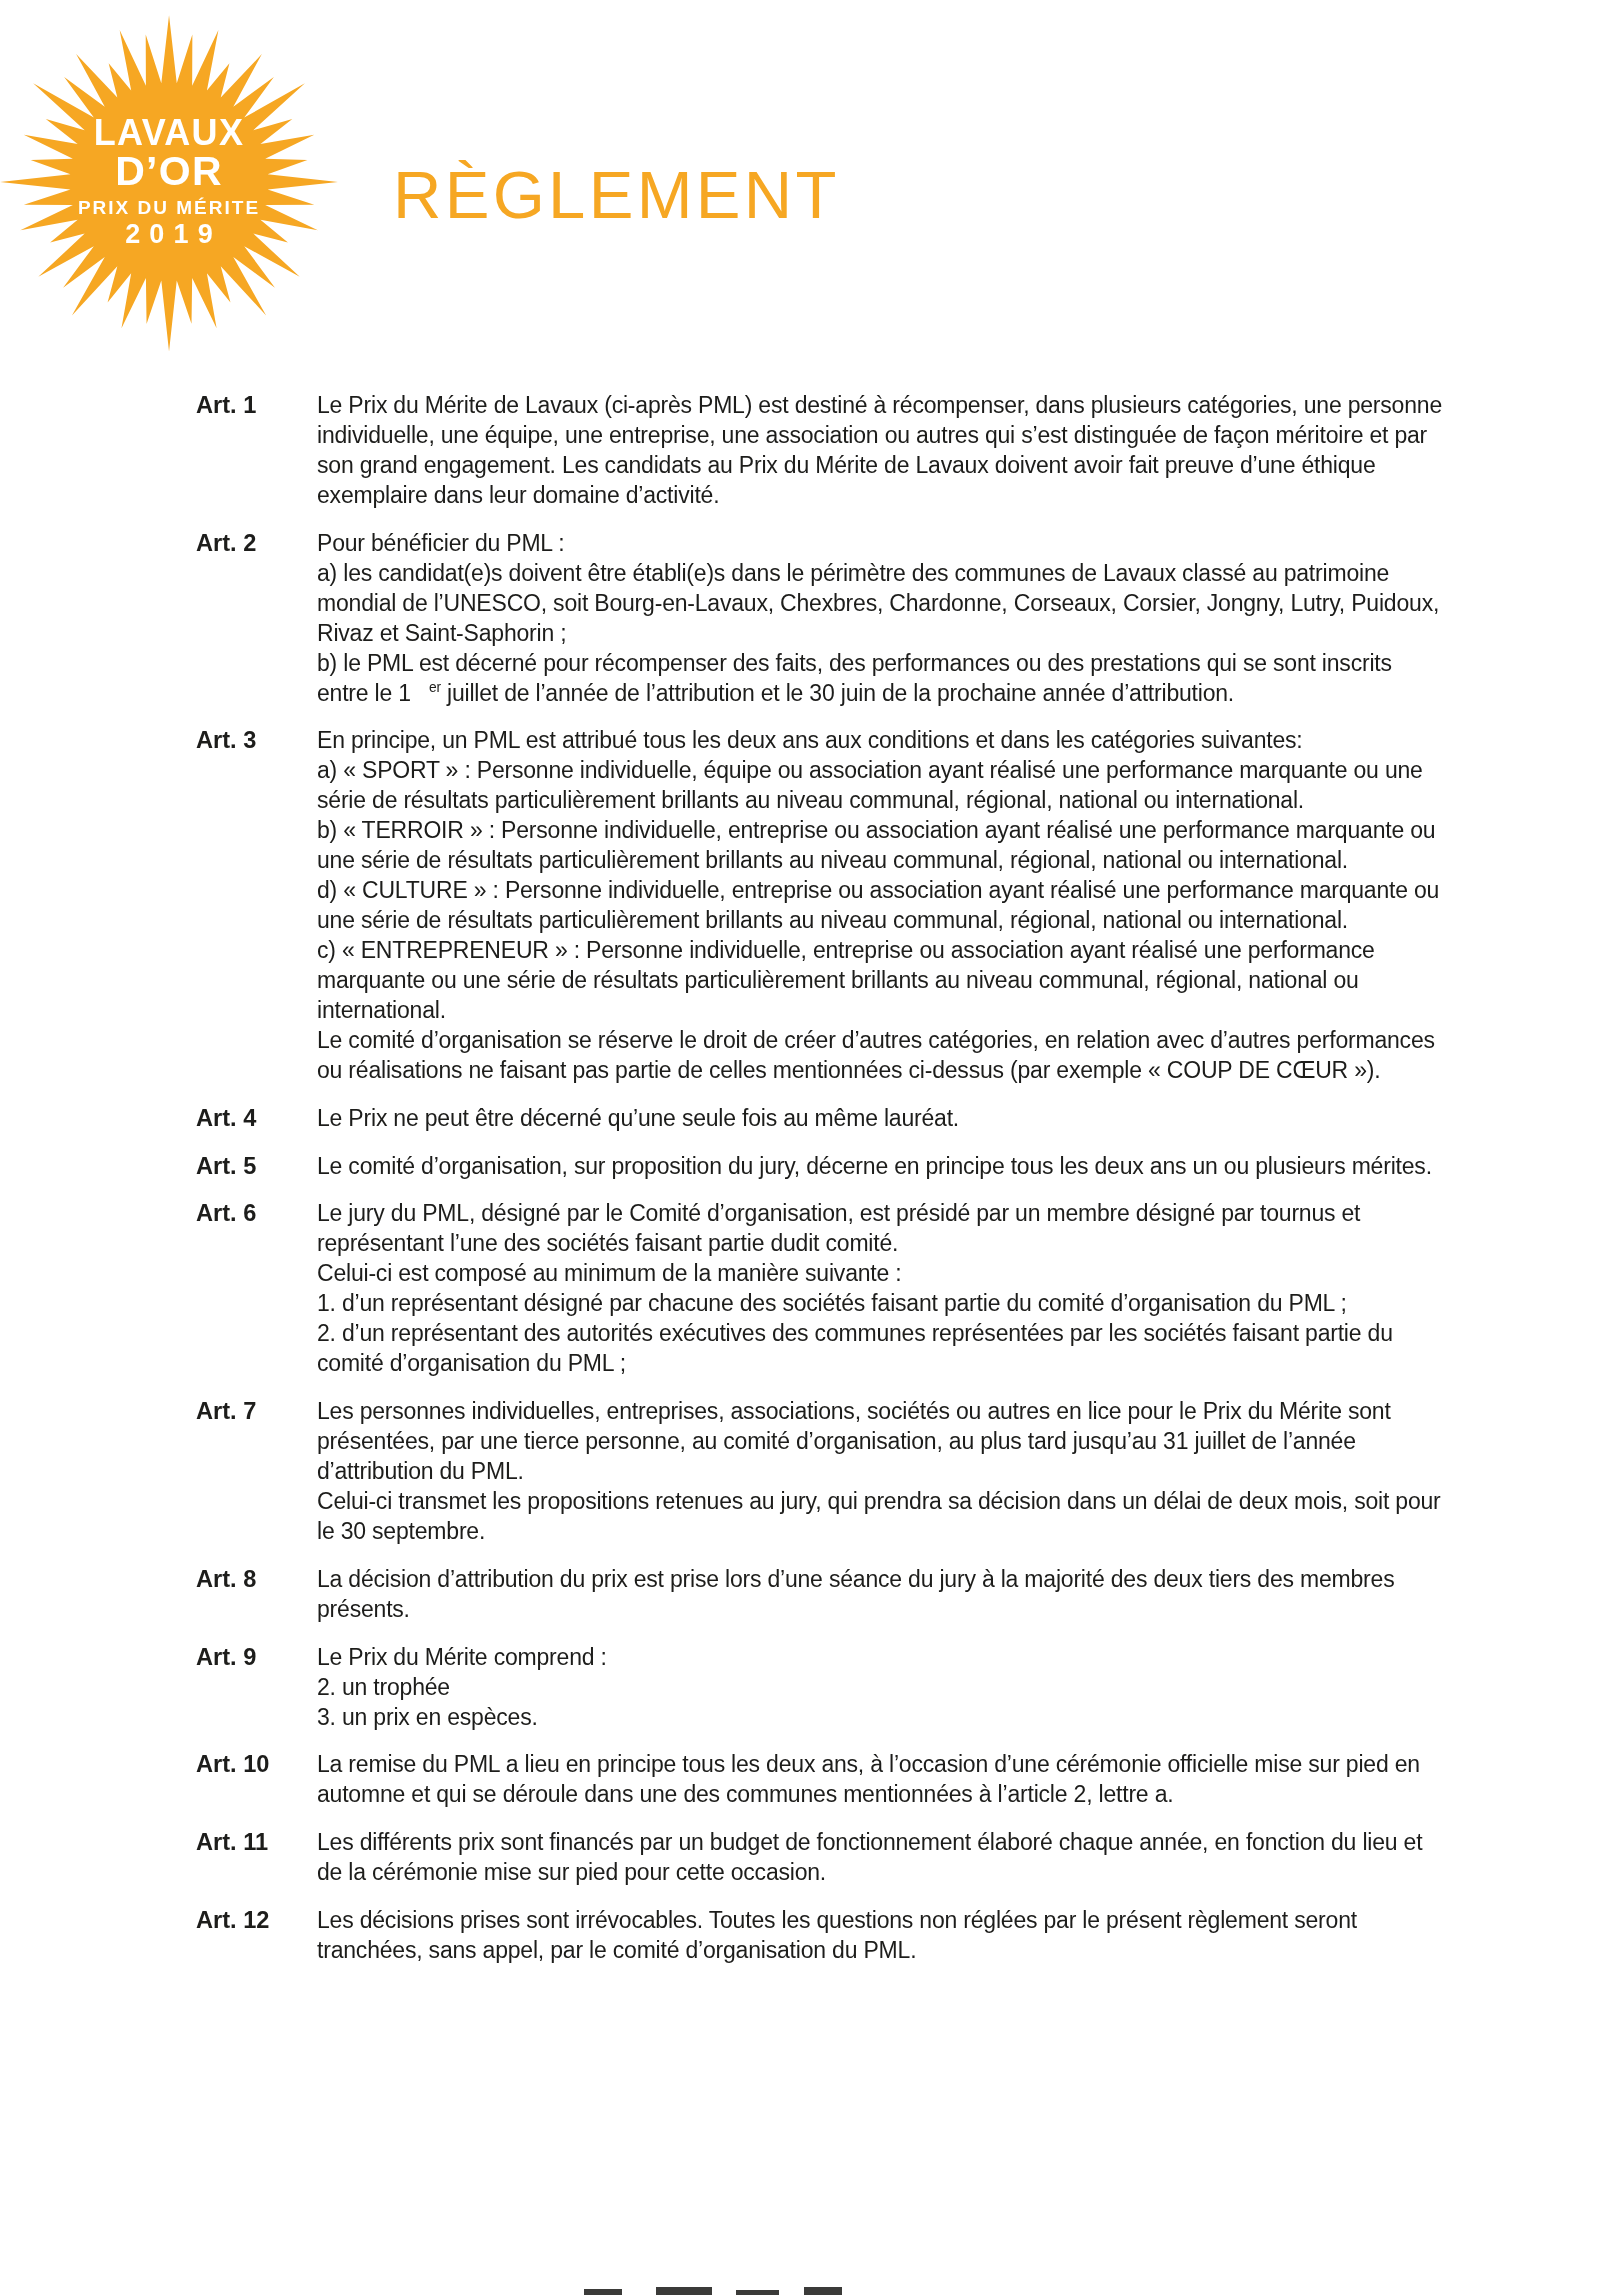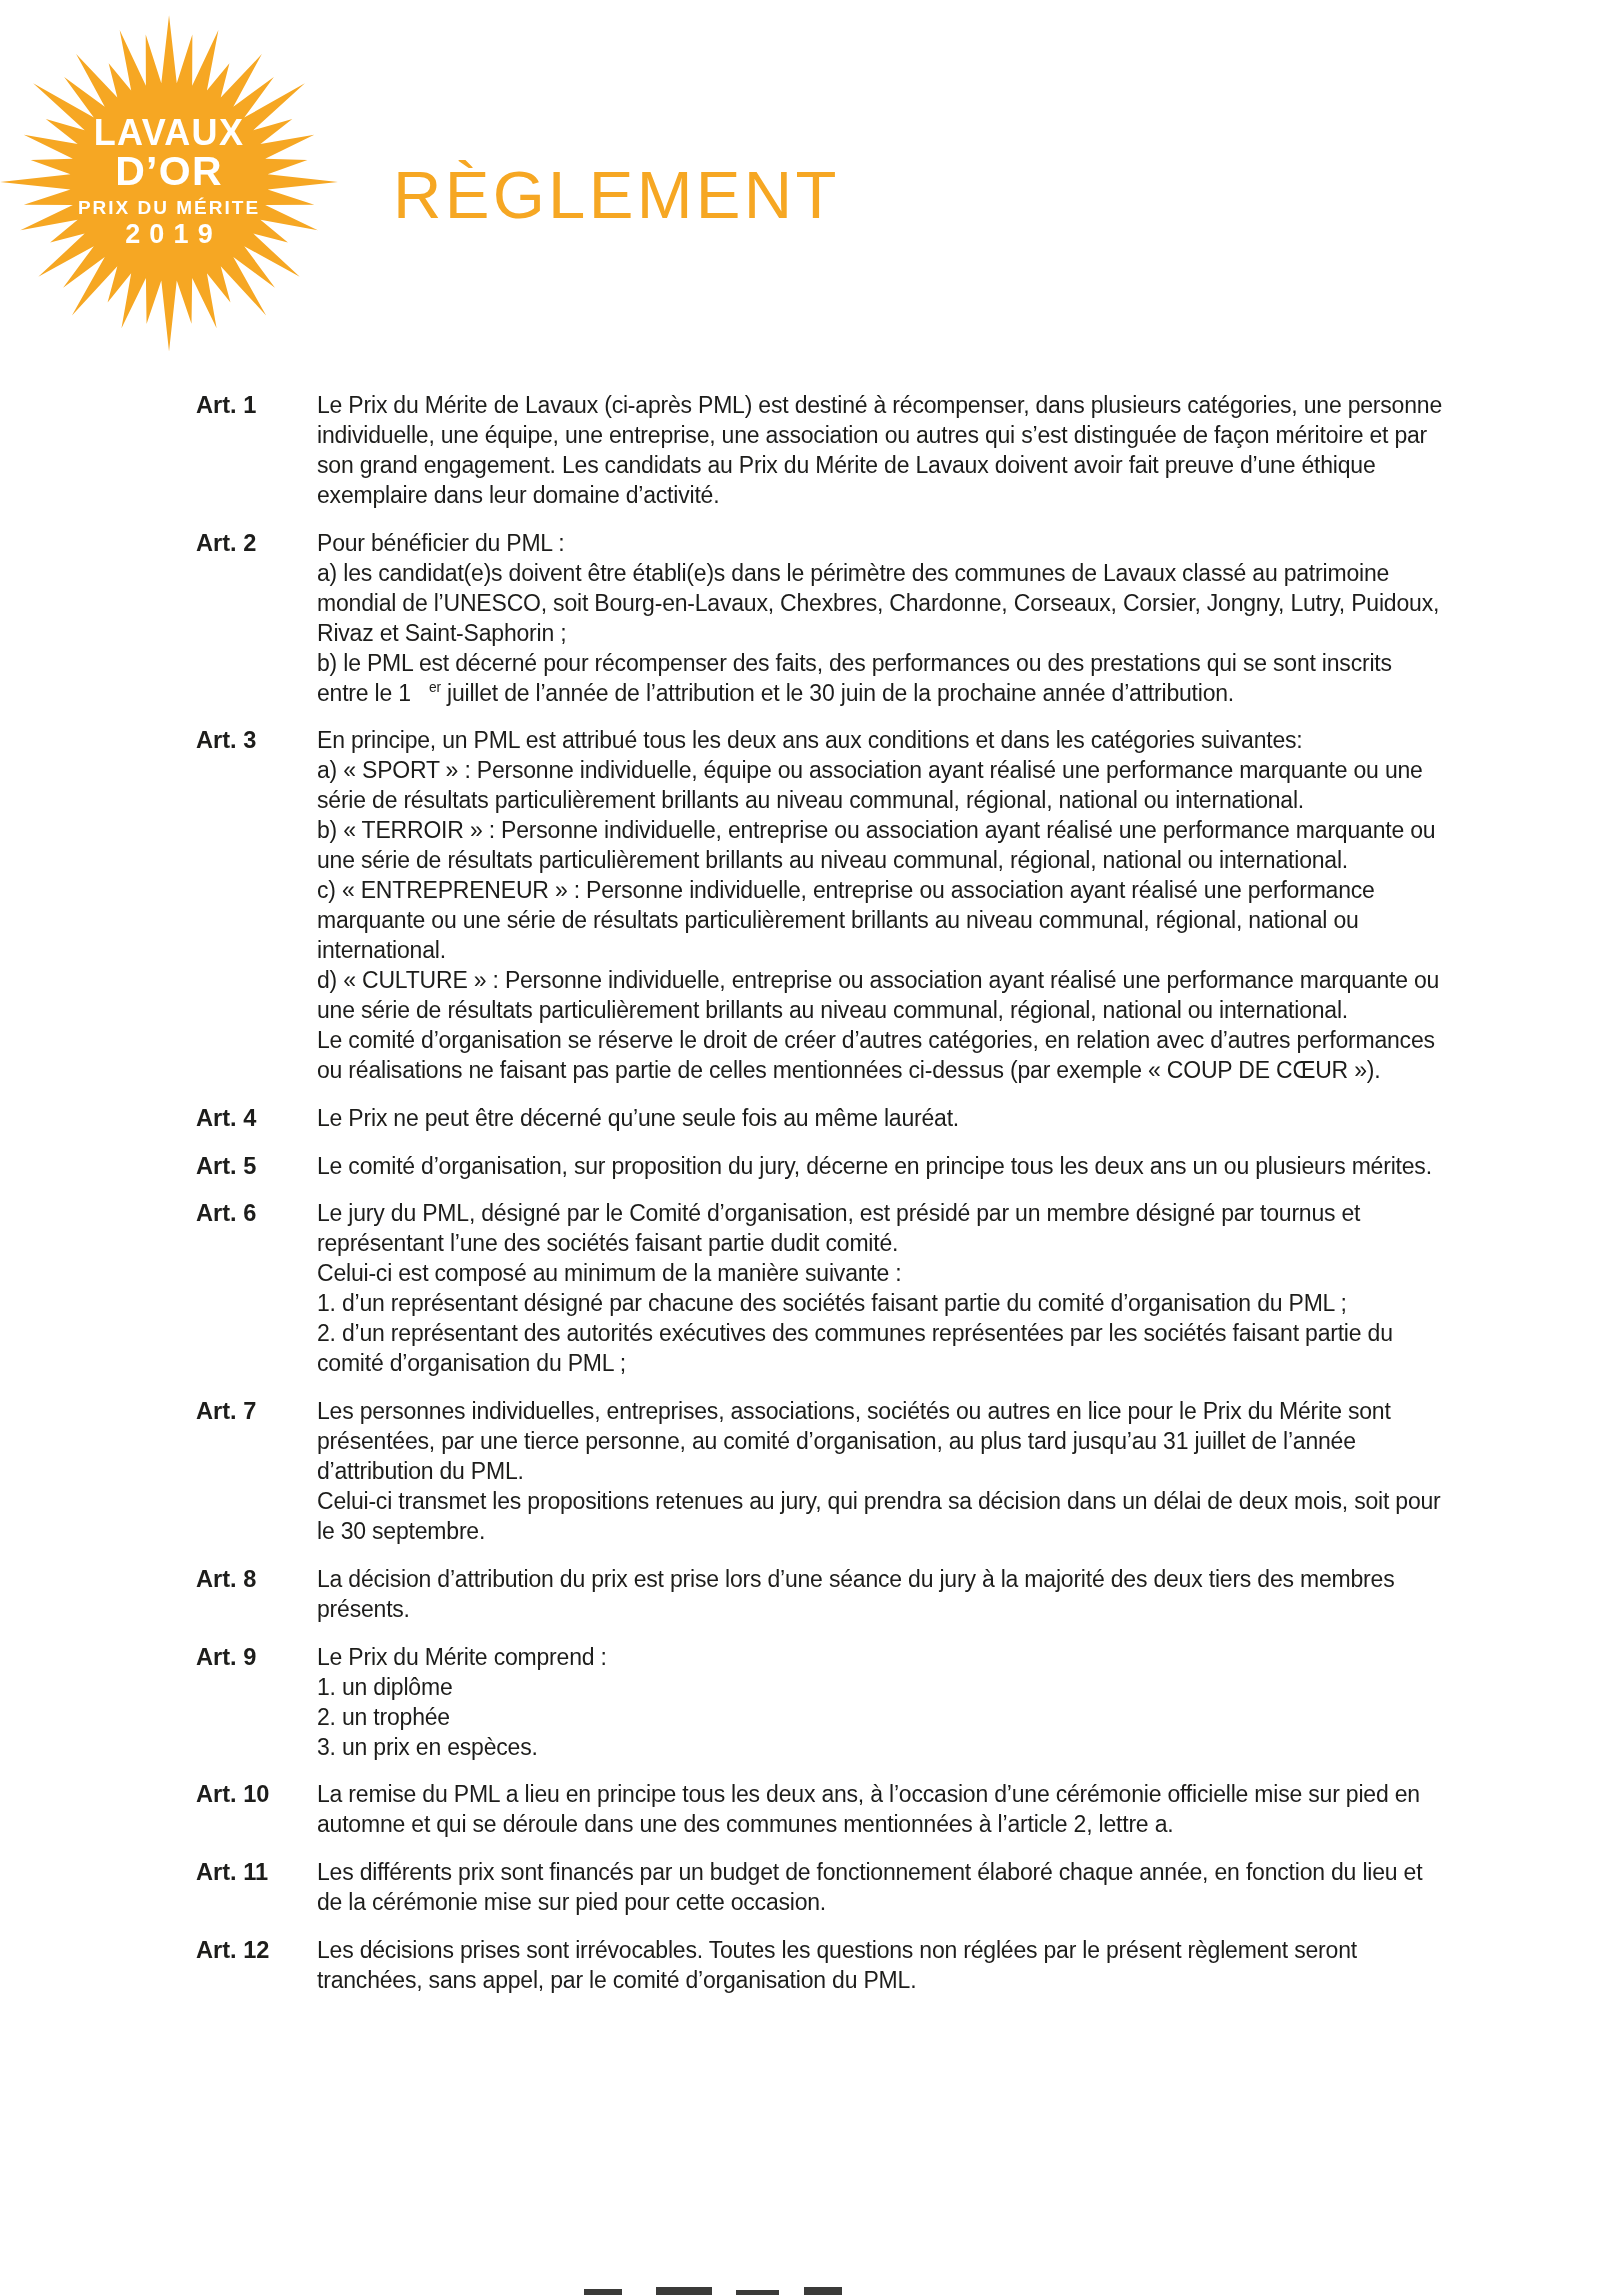--- a/index.html
+++ b/index.html
@@ -87,22 +87,22 @@
           <div class="para">b) le PML est décerné pour récompenser des faits, des performances ou des prestations qui se sont inscrits entre le 1<sup>er</sup> juillet de l’année de l’attribution et le 30 juin de la prochaine année d’attribution.</div>
         </div>
     </div>
 
     <div class="article">
       <div class="article-label">Art. 3</div>
       <div class="article-body">
           <div class="para">En principe, un PML est attribué tous les deux ans aux conditions et dans les catégories suivantes:</div>
           <div class="para">a) « SPORT » : Personne individuelle, équipe ou association ayant réalisé une performance marquante ou une série de résultats particulièrement brillants au niveau communal, régional, national ou international.</div>
           <div class="para">b) « TERROIR » : Personne individuelle, entreprise ou association ayant réalisé une performance marquante ou une série de résultats particulièrement brillants au niveau communal, régional, national ou international.</div>
+          <div class="para">d) « CULTURE » : Personne individuelle, entreprise ou association ayant réalisé une performance marquante ou une série de résultats particulièrement brillants au niveau communal, régional, national ou international.</div>
           <div class="para">c) « ENTREPRENEUR » : Personne individuelle, entreprise ou association ayant réalisé une performance marquante ou une série de résultats particulièrement brillants au niveau communal, régional, national ou international.</div>
-          <div class="para">d) « CULTURE » : Personne individuelle, entreprise ou association ayant réalisé une performance marquante ou une série de résultats particulièrement brillants au niveau communal, régional, national ou international.</div>
           <div class="para">Le comité d’organisation se réserve le droit de créer d’autres catégories, en relation avec d’autres performances ou réalisations ne faisant pas partie de celles mentionnées ci-dessus (par exemple « COUP DE CŒUR »).</div>
         </div>
     </div>
 
     <div class="article">
       <div class="article-label">Art. 4</div>
       <div class="article-body">
           <div class="para">Le Prix ne peut être décerné qu’une seule fois au même lauréat.</div>
         </div>
     </div>
@@ -136,21 +136,20 @@
       <div class="article-label">Art. 8</div>
       <div class="article-body">
           <div class="para">La décision d’attribution du prix est prise lors d’une séance du jury à la majorité des deux tiers des membres présents.</div>
         </div>
     </div>
 
     <div class="article">
       <div class="article-label">Art. 9</div>
       <div class="article-body">
           <div class="para">Le Prix du Mérite comprend :</div>
-          <div class="para">1. un diplôme</div>
           <div class="para">2. un trophée</div>
           <div class="para">3. un prix en espèces.</div>
         </div>
     </div>
 
     <div class="article">
       <div class="article-label">Art. 10</div>
       <div class="article-body">
           <div class="para">La remise du PML a lieu en principe tous les deux ans, à l’occasion d’une cérémonie officielle mise sur pied en automne et qui se déroule dans une des communes mentionnées à l’article 2, lettre a.</div>
         </div>

